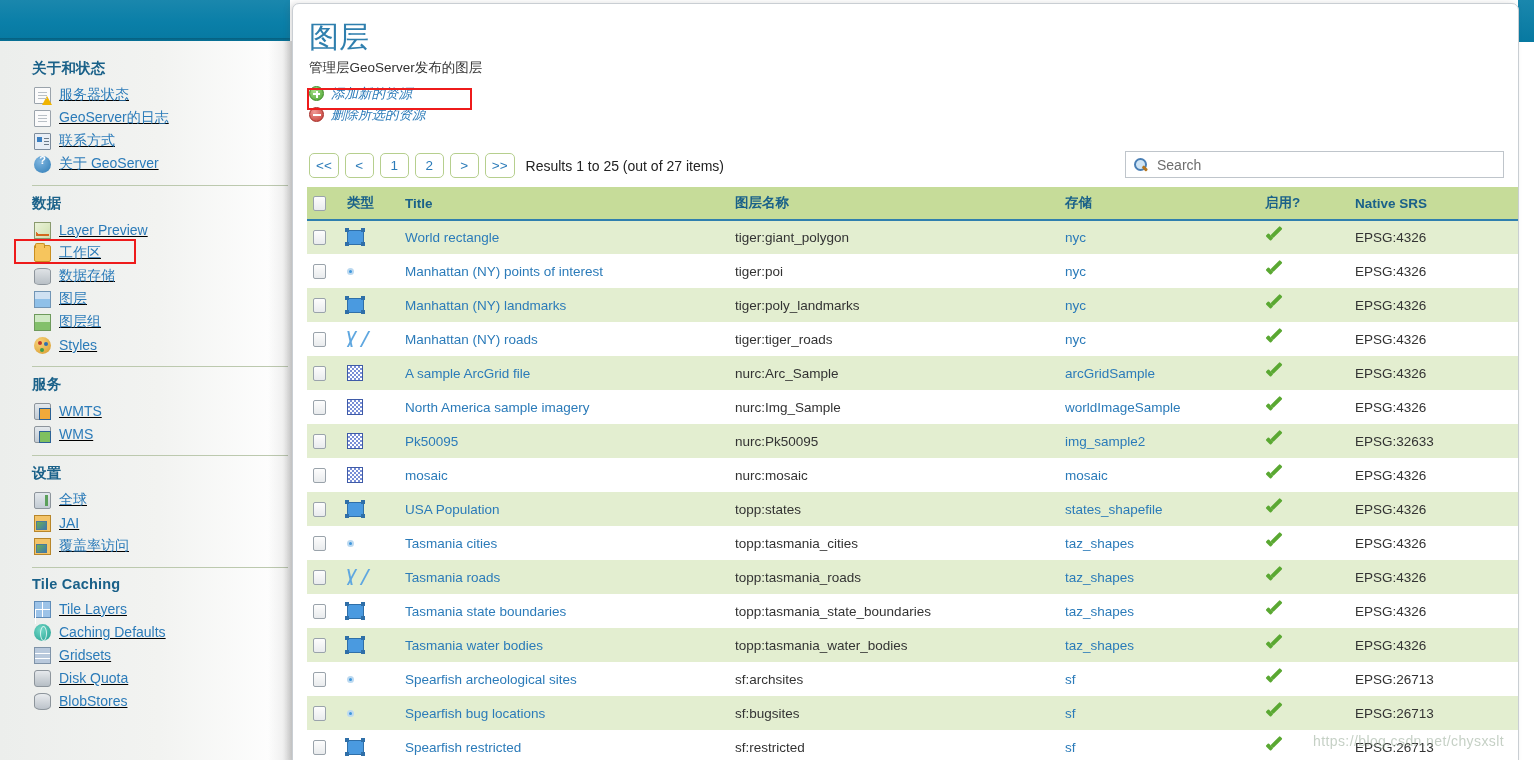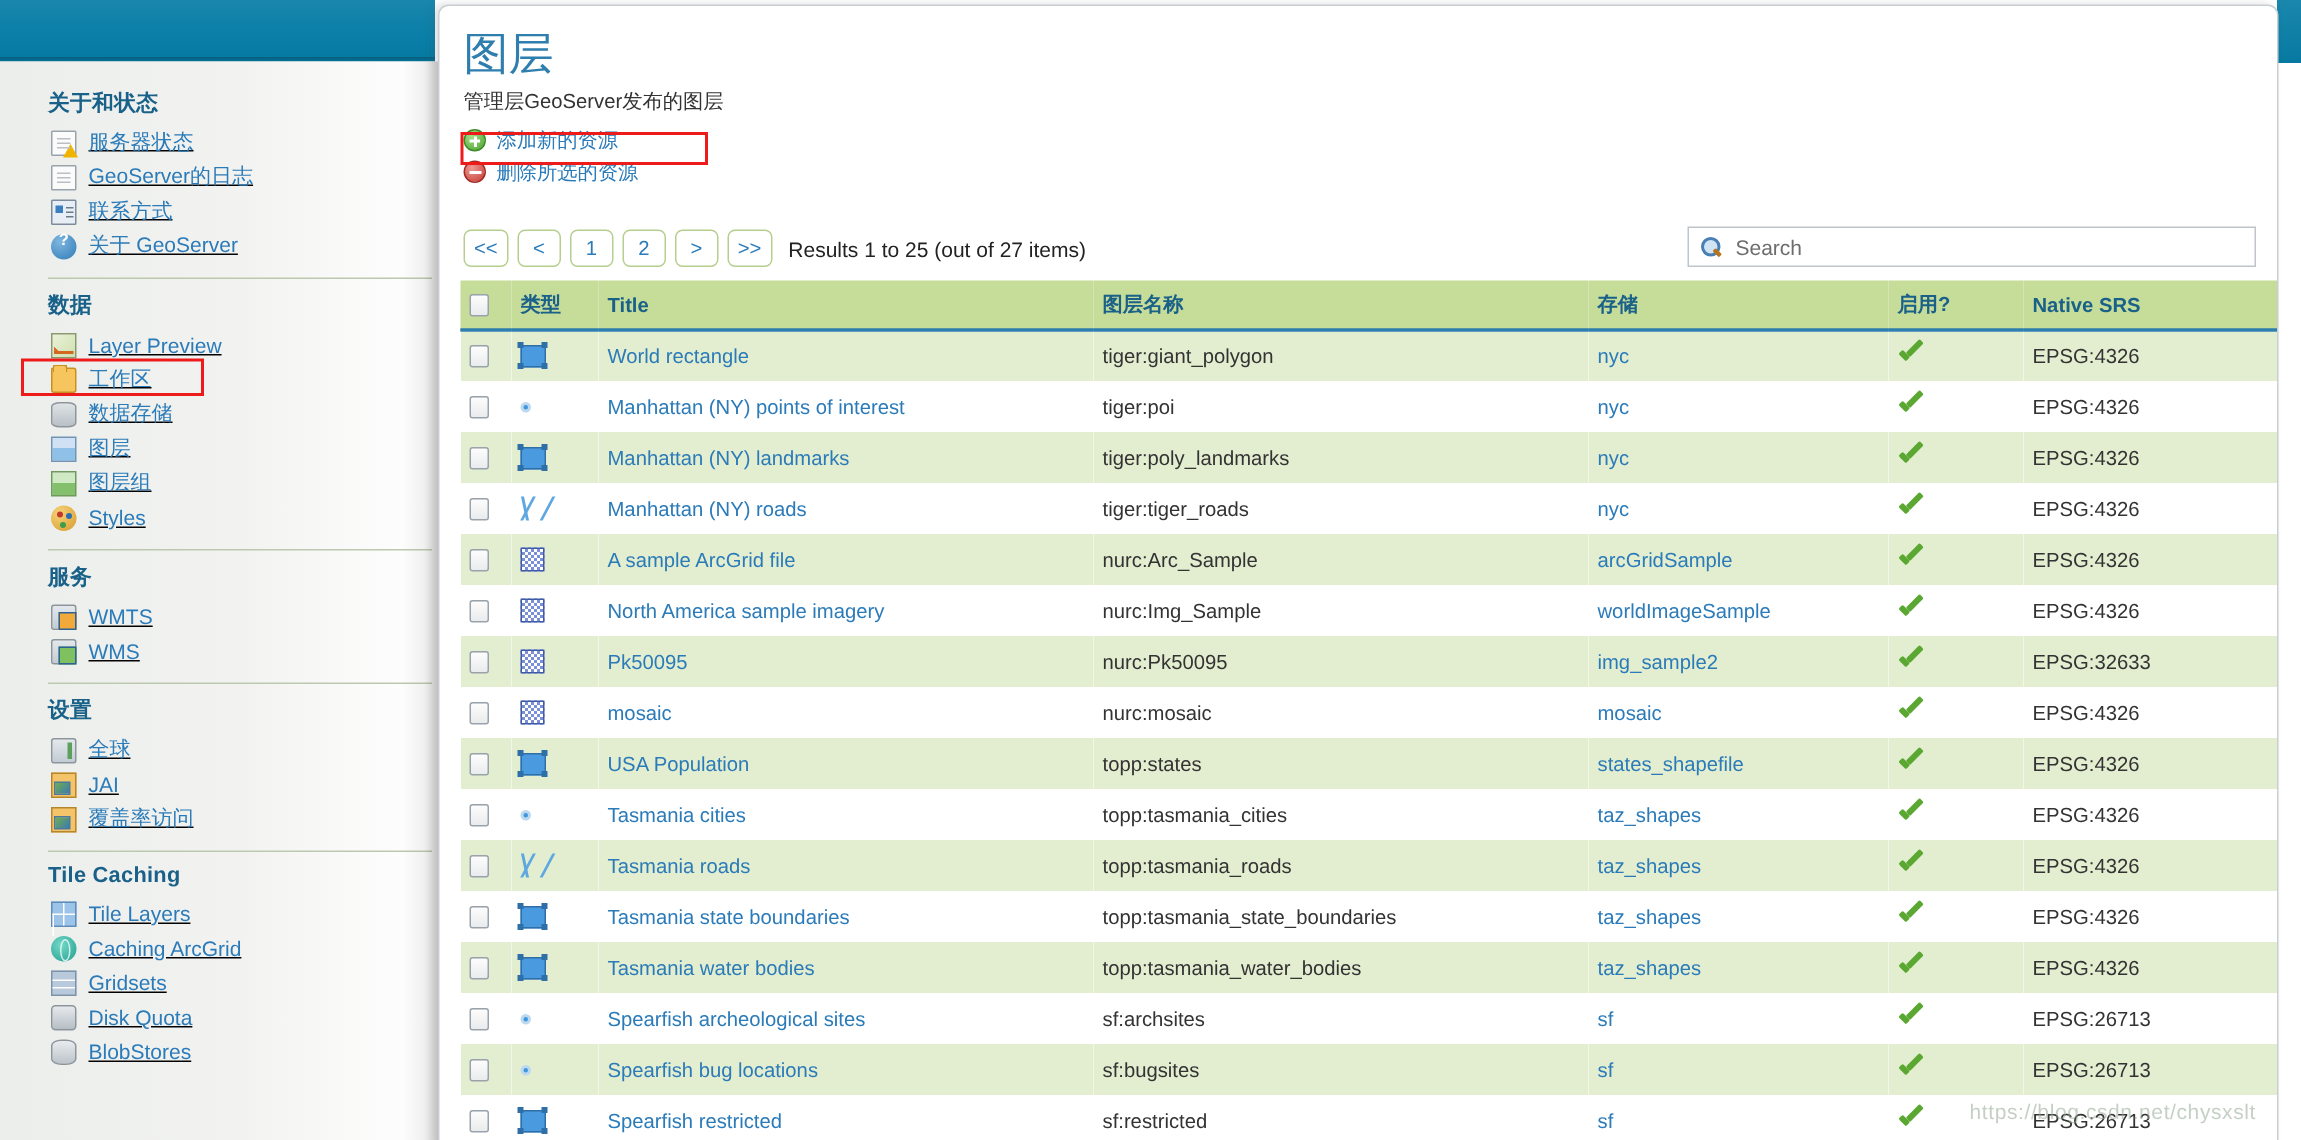--- a/index.html
+++ b/index.html
@@ -119,21 +119,21 @@
     overflow: hidden;
   }
   .main-inner { padding: 8px 14px 0 14px; position:relative; height:100%; }
 
   .page-title {
     color: #2f7fae; font-size: 30px; font-weight: normal;
     margin: 8px 0 6px 2px; line-height: 1.1;
   }
   .page-desc { color:#333; font-size: 13.5px; margin: 0 0 6px 2px; }
 
-  .action-row { display:flex; align-items:center; gap:7px; height:21px; margin-left:2px;}
+  .action-row { display:flex; align-items:center; gap:7px; height:21px; margin-left:2px;font-style:italic;}
   .action-label { color:#2b7bb9; font-size:13.5px; }
   .circle-ico { width:15px;height:15px;border-radius:50%;position:relative;flex:0 0 15px;}
   .circle-add { background: radial-gradient(circle at 35% 30%, #a5e08a, #4ca22f); border:1px solid #3d8b26;}
   .circle-add::after{content:"";position:absolute;left:3px;top:6px;width:7px;height:2px;background:#fff;}
   .circle-add::before{content:"";position:absolute;left:5.5px;top:3.5px;width:2px;height:7px;background:#fff;}
   .circle-del { background: radial-gradient(circle at 35% 30%, #f09a95, #c33b33); border:1px solid #a52b25;}
   .circle-del::after{content:"";position:absolute;left:3px;top:6px;width:8px;height:2px;background:#fff;}
 
   .add-highlight {
     position:absolute; left:15px; top:88px; width:175px; height:22px;
@@ -312,21 +312,21 @@
       </div>
       <div class="side-sep"></div>
       <div class="side-section">
         <div class="side-title">Tile Caching</div>
         <div class="side-item">
           <span class="ico ico-tilelayers"></span>
           <span class="side-label">Tile Layers</span>
         </div>
         <div class="side-item">
           <span class="ico ico-caching"></span>
-          <span class="side-label">Caching ArcGrid</span>
+          <span class="side-label">Caching Defaults</span>
         </div>
         <div class="side-item">
           <span class="ico ico-gridsets"></span>
           <span class="side-label">Gridsets</span>
         </div>
         <div class="side-item">
           <span class="ico ico-disk"></span>
           <span class="side-label">Disk Quota</span>
         </div>
         <div class="side-item">

